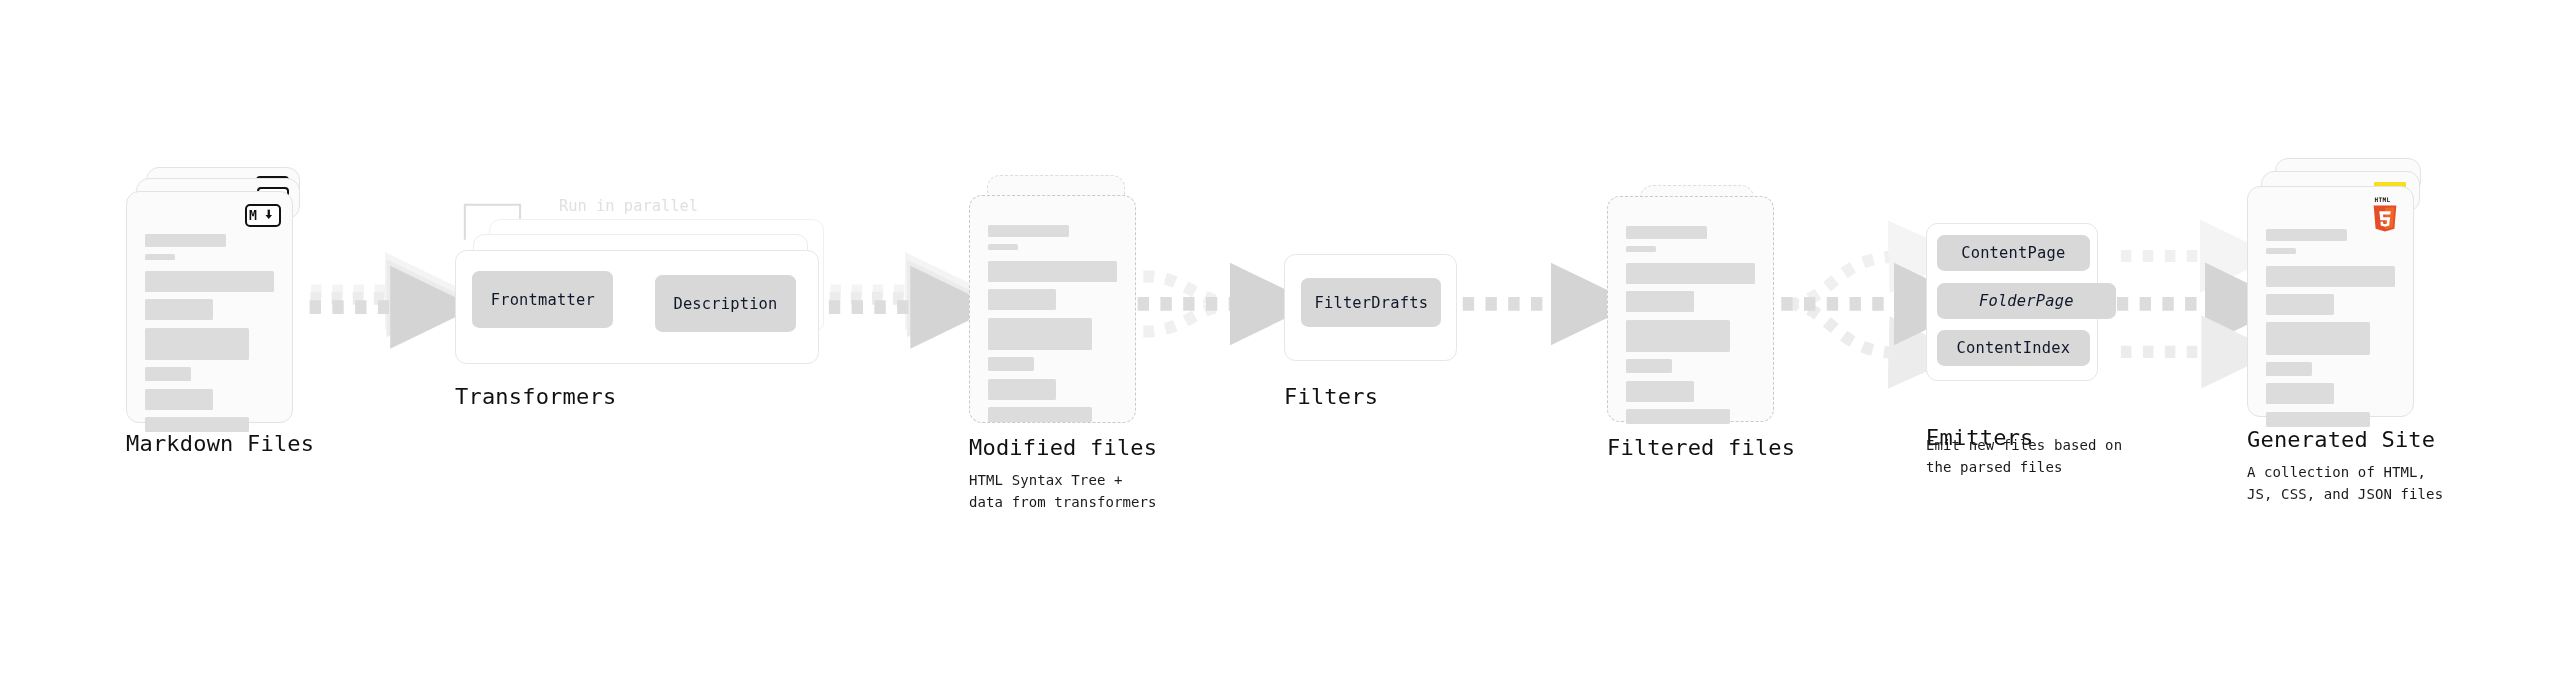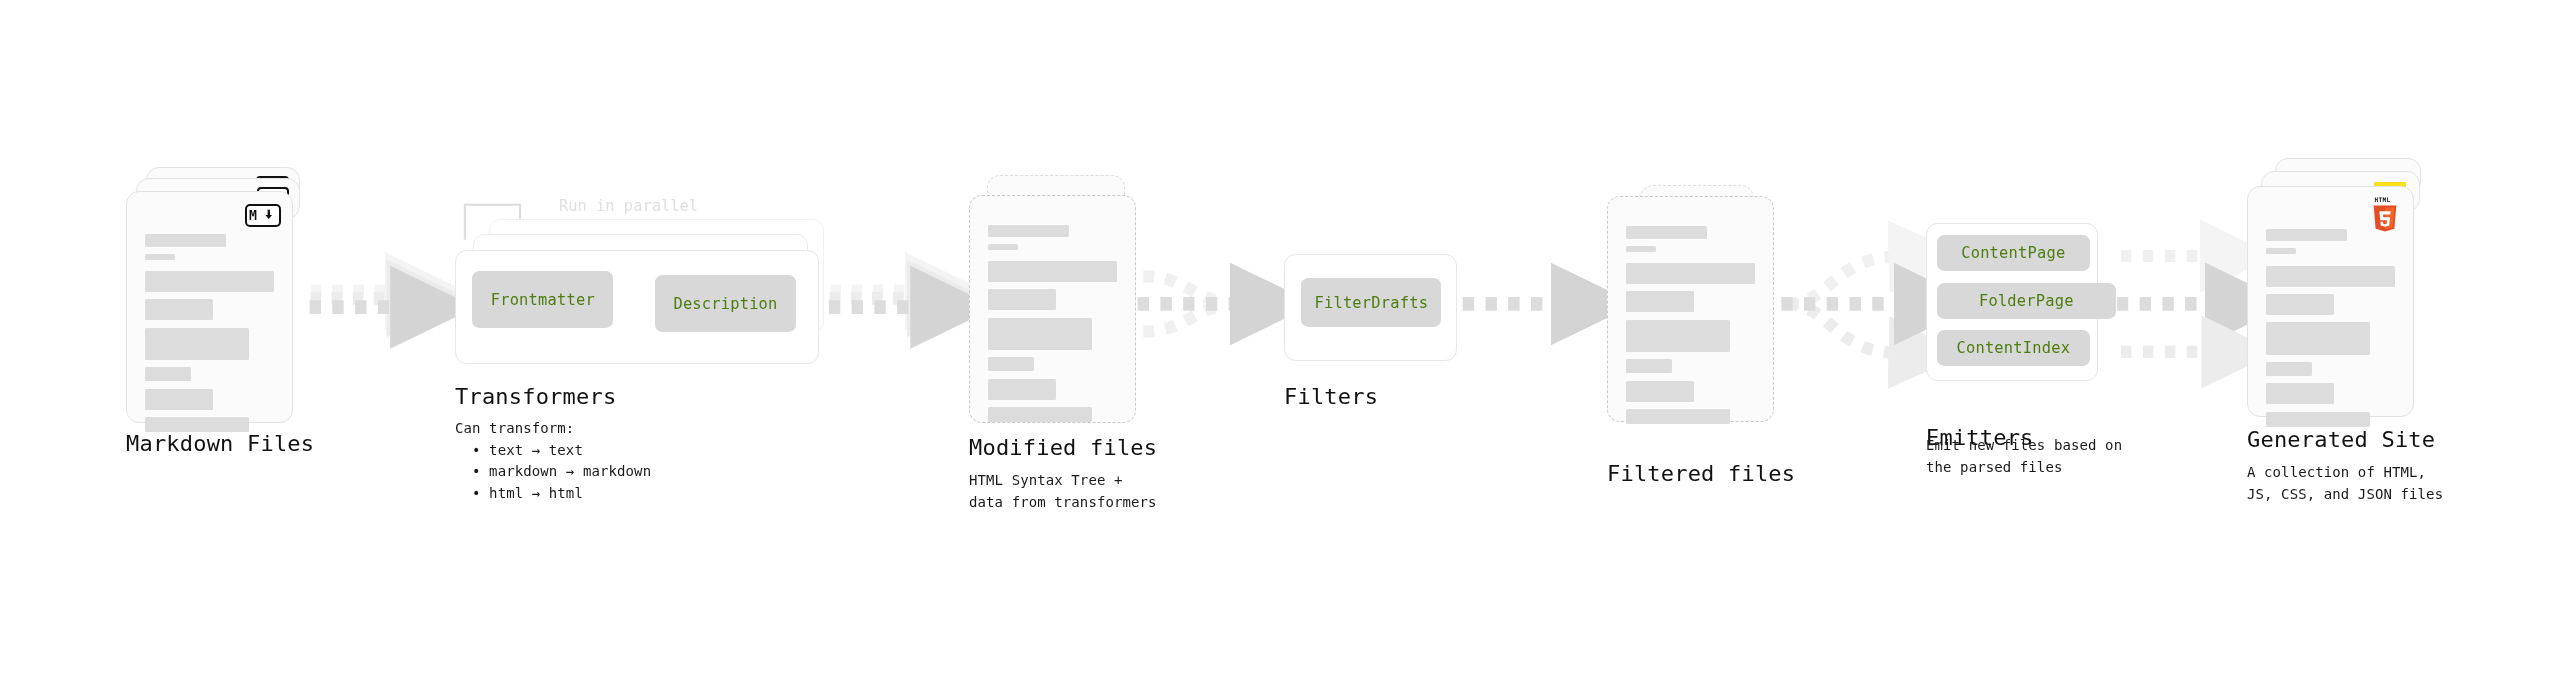--- a/index.html
+++ b/index.html
@@ -100,21 +100,21 @@
     position: absolute;
     background: #ffffff;
     border: 1.6px solid #e6e6e6;
     border-radius: 11.4px;
     box-sizing: border-box;
   }
   .chip {
     position: absolute;
     background: #d8d8d8;
     border-radius: 7.3px;
-    color: #4d7c0f;
+    color: #0f172a;
     display: flex;
     align-items: center;
     justify-content: center;
     font-size: 15.4px;
     letter-spacing: 0.2px;
     box-sizing: border-box;
     white-space: nowrap;
   }
 
   
@@ -280,24 +280,20 @@
         <div class="chip" style="left:199px; top:24px; width:141px; height:57px;">
           <span>Description</span>
         </div>
       </div>
     </div>
   </div>
 
   <div class="parallel-label" style="left:527px; top:197px;margin-left:32px;">Run in parallel</div>
 
   <div class="title" style="left:455px; top:384px;">Transformers</div>
-  <div class="subtitle" style="left:455px; top:418px;">Can transform:
-  • text → text
-  • markdown → markdown
-  • html → html</div>
 
   <div class="node" style="left:969px; top:175px;">
     <div class="card-stack" style="width:179px; height:252px;">
       <div class="card dashed" style="left:18px; top:0px; width:138px; height:37px; border-color:#dddddd;"></div>
       <div class="card dashed" style="left:0px; top:19.5px; width:167px; height:228px;">
         <div class="card-body" style="top:29px;">
           <div class="bar" style="width:63%; height:12.2px;"></div>
           <div class="bar" style="width:23%; height:5.7px; margin-bottom:11.4px;"></div>
           <div class="bar" style="width:100%; height:21px;"></div>
           <div class="bar" style="width:53%; height:21px;"></div>
@@ -335,28 +331,28 @@
           <div class="bar" style="width:53%; height:21px;"></div>
           <div class="bar" style="width:81%; height:32.5px;"></div>
           <div class="bar" style="width:36%; height:14px;"></div>
           <div class="bar" style="width:53%; height:21px;"></div>
           <div class="bar" style="width:81%; height:15.4px;"></div>
         </div>
       </div>
     </div>
   </div>
 
-  <div class="title" style="left:1607px; top:435px;margin-top:26px;">Filtered files</div>
+  <div class="title" style="left:1607px; top:435px;">Filtered files</div>
 
   <div class="node" style="left:1926px; top:223px;">
     <div class="proc-box" style="left:0px; top:0px; width:172px; height:158px;">
       <div class="chip" style="left:9.8px; top:11.4px; width:153px; height:36px;">
         <span>ContentPage</span>
       </div>
-      <div class="chip" style="left:9.8px; top:59px; width:179px; height:36px;">
+      <div class="chip" style="left:9.8px; top:59px; width:179px; height:36px;font-style:italic;">
         <span>FolderPage</span>
       </div>
       <div class="chip" style="left:9.8px; top:106px; width:153px; height:36px;">
         <span>ContentIndex</span>
       </div>
     </div>
   </div>
 
   <div class="title" style="left:1926px; top:401px;margin-top:24px;">Emitters</div>
   <div class="subtitle" style="left:1926px; top:435px;">Emit new files based on

